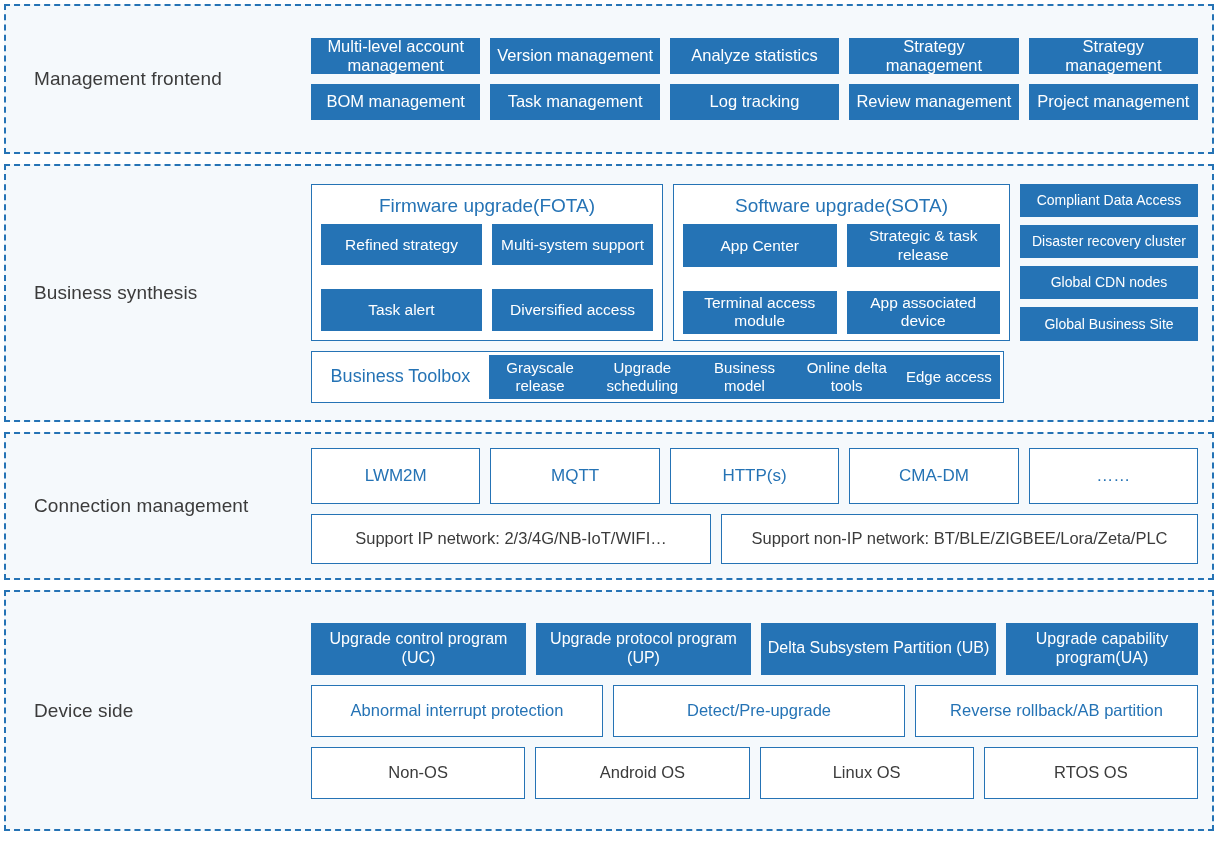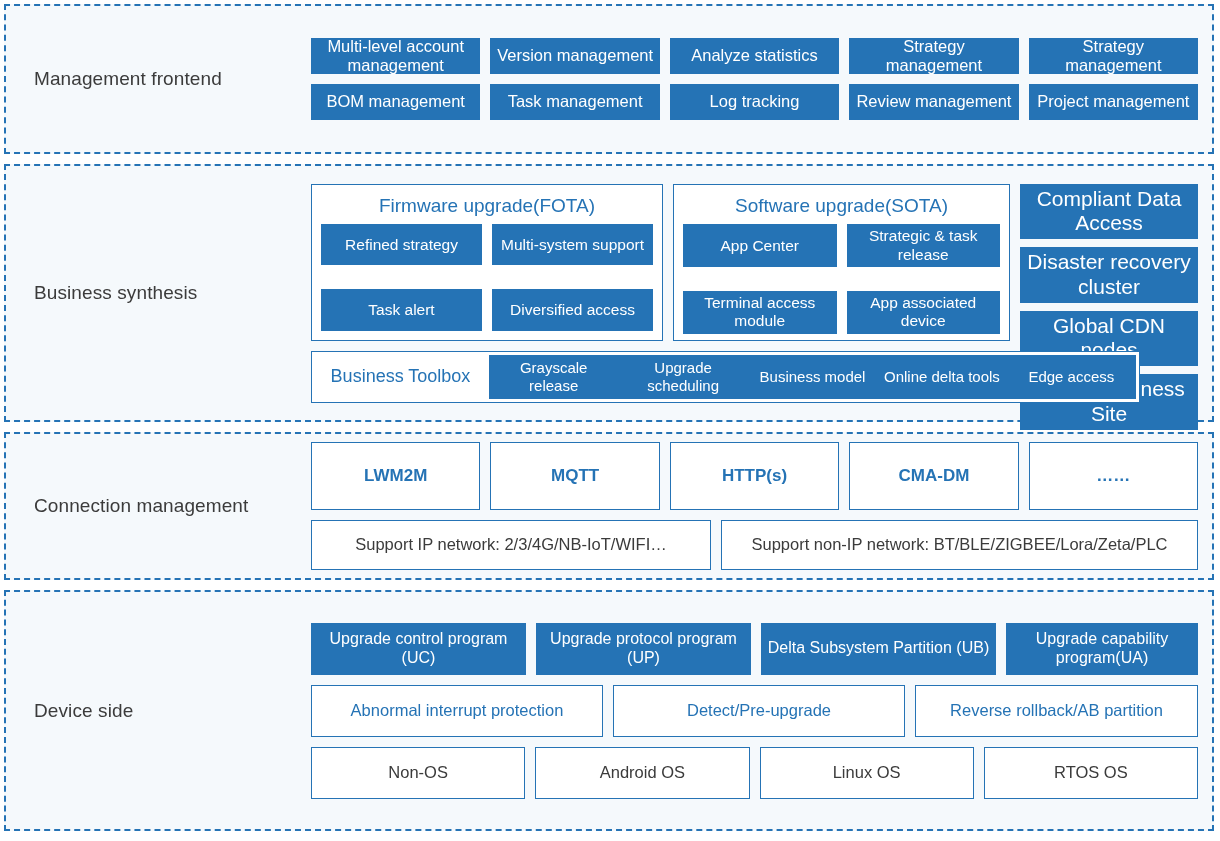--- a/index.html
+++ b/index.html
@@ -130,30 +130,30 @@
   }
 
   .biz-right {
     flex: 1 1 auto;
     display: flex;
     flex-direction: column;
     gap: 8px;
   }
   .biz-right .bx {
     flex: 1 1 0;
-    font-size: 21px;
+    font-size: 14px;
   }
 
   .toolbox-row {
     display: flex;
     height: 52px;
     box-sizing: border-box;
     background: #ffffff;
     border: 1px solid #2573b5;
-    width: 829px;
+    width: 693px;
   }
   .toolbox-title {
     flex: 0 0 177px;
     display: flex;
     align-items: center;
     justify-content: center;
     color: #2573b5;
     font-size: 18px;
     text-align: center;
   }
@@ -162,21 +162,21 @@
     display: flex;
     padding: 3px 3px 3px 0;
     box-sizing: border-box;
   }
   .toolbox-items .bx {
     flex: 1 1 0;
     font-size: 15px;
   }
 
   
-  .conn-proto { height: 68px; font-weight: bold; }
+  .conn-proto { height: 56px; }
   .conn-proto .bx {
     flex: 1 1 0;
     font-size: 17px;
   }
   .conn-net { height: 50px; border-radius: 6px; }
   .conn-net .bx { font-size: 16.5px; }
   .conn-net .net-ip { flex: 0 0 400px; }
   .conn-net .net-nonip { flex: 1 1 auto; }
 
   

